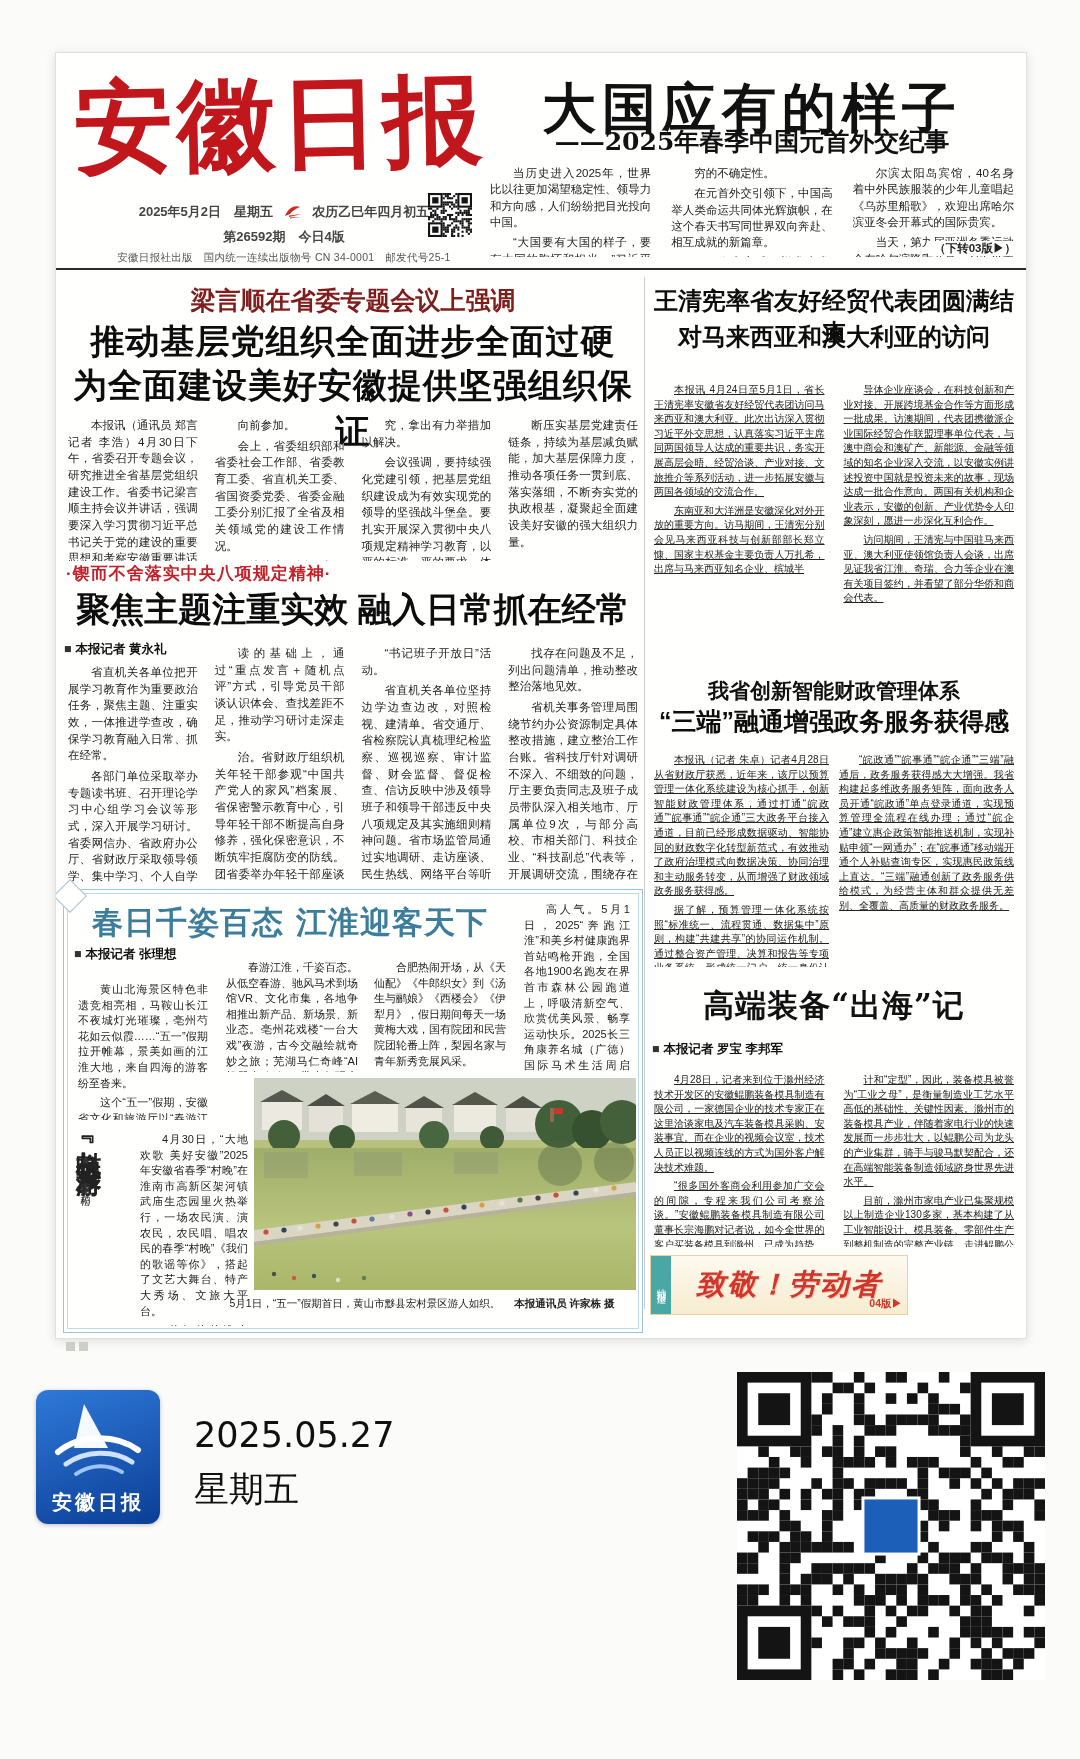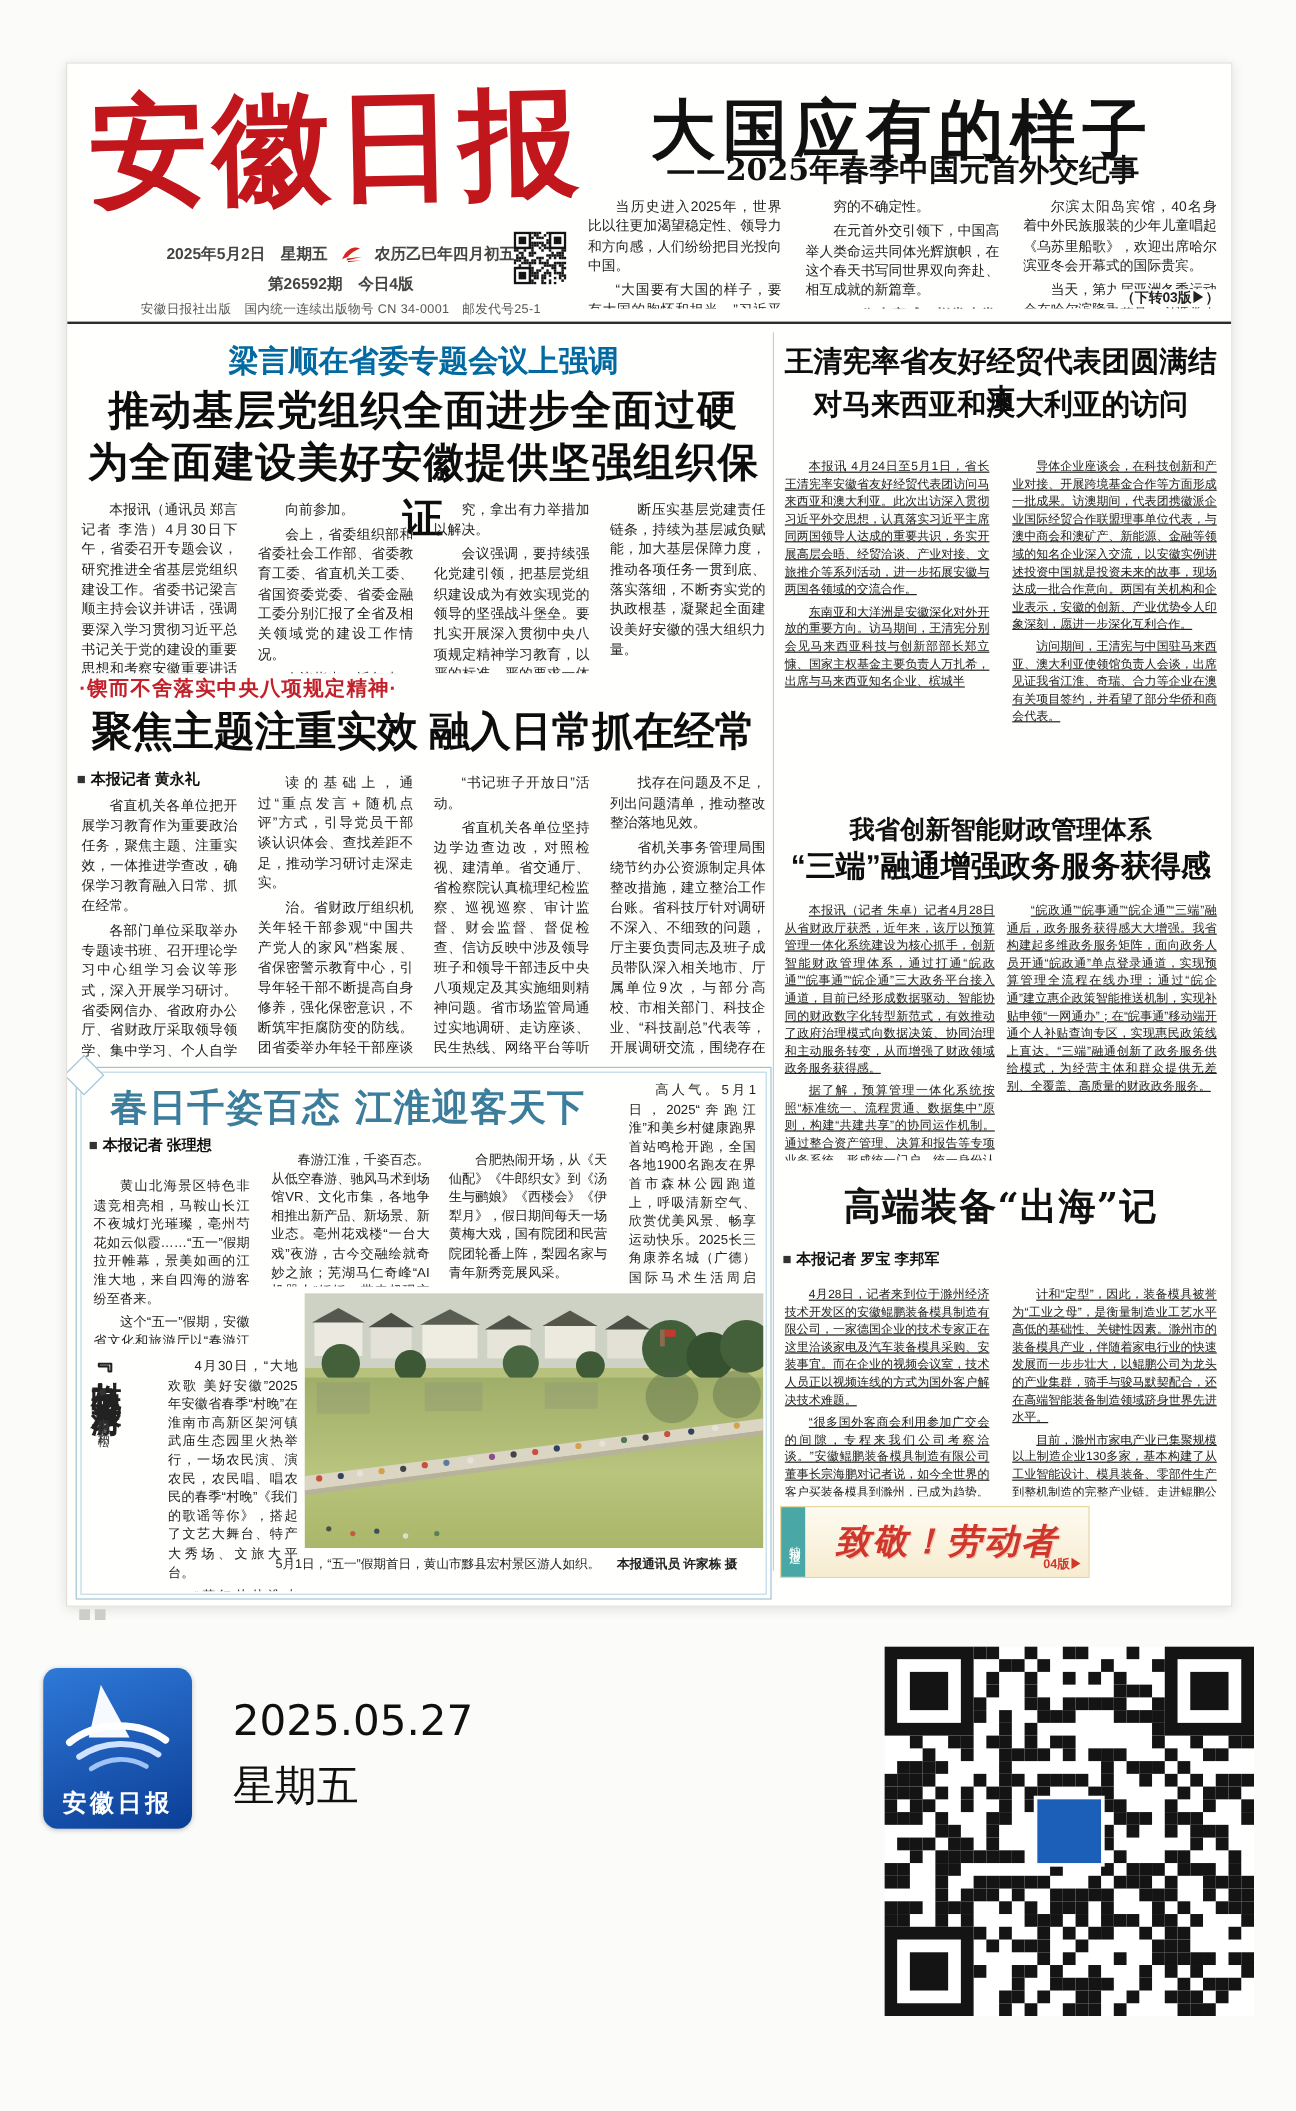--- a/index.html
+++ b/index.html
@@ -26,21 +26,21 @@
   .ta-col2 p.para:nth-child(3){font-weight:bold;font-size:12.5px;text-indent:0;text-align:center;margin:4px 0;}
   .ta-jump{position:absolute;right:2px;top:182px;background:#fffffe;font-size:11.5px;font-weight:bold;color:#222;padding-left:6px;}
 
   .rule{left:0;top:215px;width:970px;height:2px;background:#2c2c2c;}
   .v-divider{left:588px;top:224px;width:0;height:1032px;border-left:1px solid #c9ccce;}
 
   p.para{margin:4px;text-indent:2em;text-align:justify;}
   .col{overflow:hidden;}
 
   
-  .lm-kicker{left:8px;top:231px;width:578px;text-align:center;font-family:Liberation Sans, sans-serif;font-size:25px;font-weight:bold;color:#0369a1;}
+  .lm-kicker{left:8px;top:231px;width:578px;text-align:center;font-family:Liberation Sans, sans-serif;font-size:25px;font-weight:bold;color:#7f1d1d;}
   .lm-h1{left:8px;top:266px;width:578px;text-align:center;font-size:34px;font-weight:900;letter-spacing:1px;color:#0d0d0d;}
   .lm-h2{left:8px;top:310px;width:578px;text-align:center;font-size:34px;font-weight:900;letter-spacing:1px;color:#0d0d0d;}
   .lm-cols{left:8px;top:360px;width:578px;height:148px;display:flex;gap:9px;}
   .lm-cols .col{flex:1;}
   .lm-cols p.para{font-size:11.5px;line-height:1.45;}
 
   
   .red-kicker{left:10px;top:509px;width:578px;font-size:17px;font-weight:900;color:#c3202a;letter-spacing:1px;}
   .jj-h{left:8px;top:534px;width:578px;text-align:center;font-size:34px;font-weight:900;color:#0d0d0d;}
   .jj-cols{left:8px;top:588px;width:578px;height:242px;display:flex;gap:9px;}

